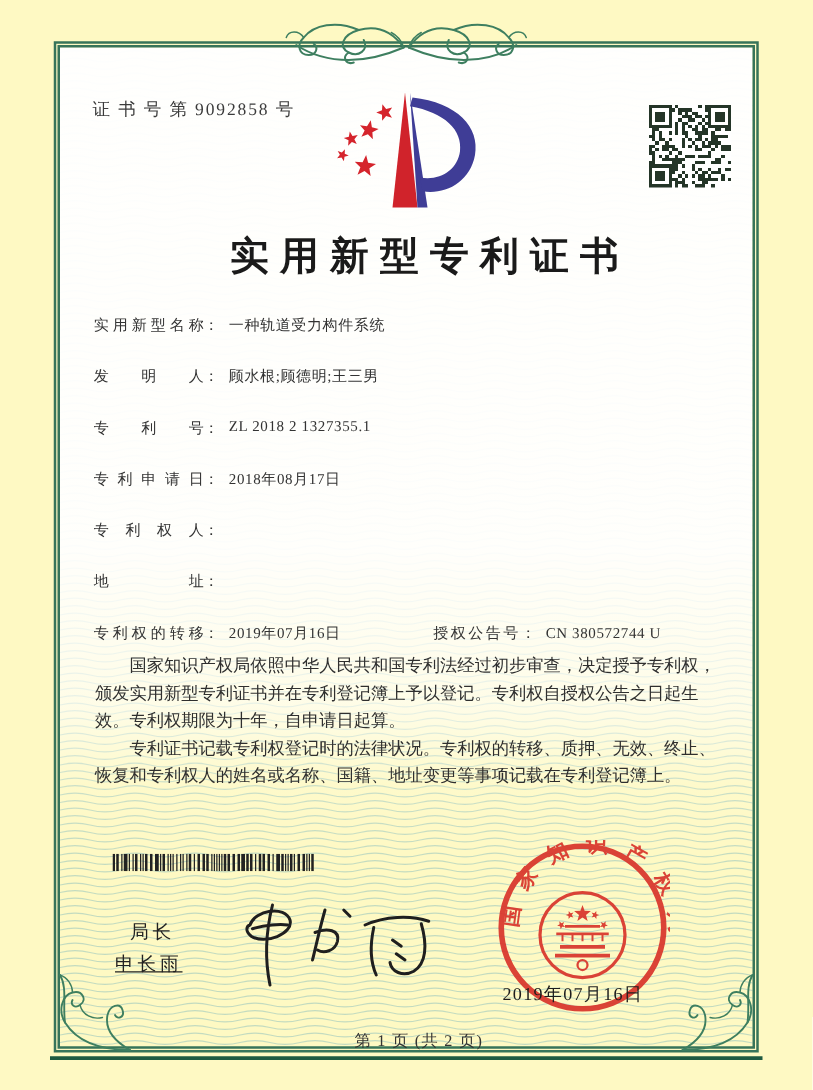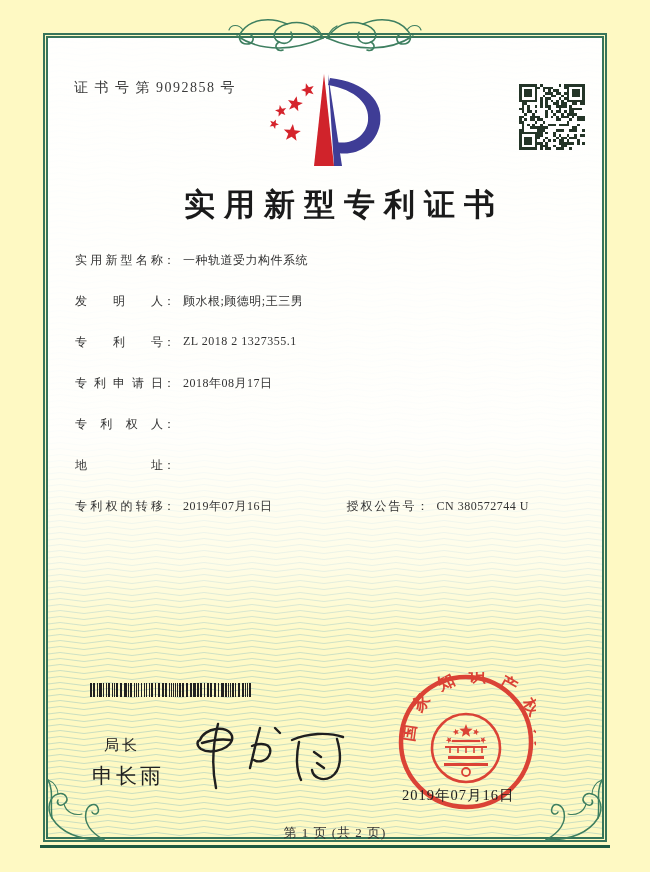--- a/index.html
+++ b/index.html
@@ -23,21 +23,21 @@
   .flabel{display:inline-block;width:88px;text-align:justify;text-align-last:justify;color:#333;}
   .colon{margin-right:8px;}
   .fvalue{letter-spacing:.5px;}
   .pair2{display:flex;align-items:baseline;margin-left:26px;}
   .pair2 .flabel{width:auto;letter-spacing:2px;margin-left:48px;}
   .body-text{position:absolute;left:76px;top:522px;width:503px;font-size:13.8px;
              line-height:1.6;color:#2f2f2f;}
   .body-text p{margin:0;text-indent:2em;}
   .barcode{position:absolute;left:90px;top:683px;}
   .signer-title{position:absolute;left:104px;top:736px;font-size:15px;letter-spacing:3px;color:#222;}
-  .signer-name{position:absolute;left:92px;top:762px;font-size:21px;letter-spacing:3px;color:#222;}
+  .signer-name{position:absolute;left:92px;top:762px;font-size:15px;letter-spacing:3px;color:#222;text-decoration:underline;}
   .sig{position:absolute;left:180px;top:716px;}
   .seal-date{position:absolute;left:402px;top:786px;font-size:14.5px;letter-spacing:1px;
              color:#1d1d1d;z-index:5;}
   .seal{position:absolute;left:396px;top:672px;z-index:4;opacity:.93;}
   .page-indicator{position:absolute;left:10px;top:824px;width:100%;text-align:center;
                   font-size:13px;letter-spacing:1px;color:#333;}
 </style>
 </head>
 <body>
 
@@ -569,20 +569,24 @@
         <span class="colon">：</span>
       <span class="fvalue">2019年07月16日</span>
       <span class="pair2">
         <span class="flabel">授权公告号</span>
           <span class="colon">：</span>
         <span class="fvalue">CN 380572744 U</span>
       </span>
     </div>
   </div>
 
+  <div class="body-text">
+    <p>国家知识产权局依照中华人民共和国专利法经过初步审查，决定授予专利权，颁发实用新型专利证书并在专利登记簿上予以登记。专利权自授权公告之日起生效。专利权期限为十年，自申请日起算。</p>
+    <p>专利证书记载专利权登记时的法律状况。专利权的转移、质押、无效、终止、恢复和专利权人的姓名或名称、国籍、地址变更等事项记载在专利登记簿上。</p>
+  </div>
 
   <svg class="barcode" width="165" height="14" viewBox="0 0 165 14">
     <g id="bcg" fill="#222222">
         <rect x="0" y="0" width="2" height="14"></rect>
         <rect x="3" y="0" width="2" height="14"></rect>
         <rect x="7" y="0" width="1" height="14"></rect>
         <rect x="9" y="0" width="3" height="14"></rect>
         <rect x="13" y="0" width="1" height="14"></rect>
         <rect x="16" y="0" width="1" height="14"></rect>
         <rect x="18" y="0" width="2" height="14"></rect>

